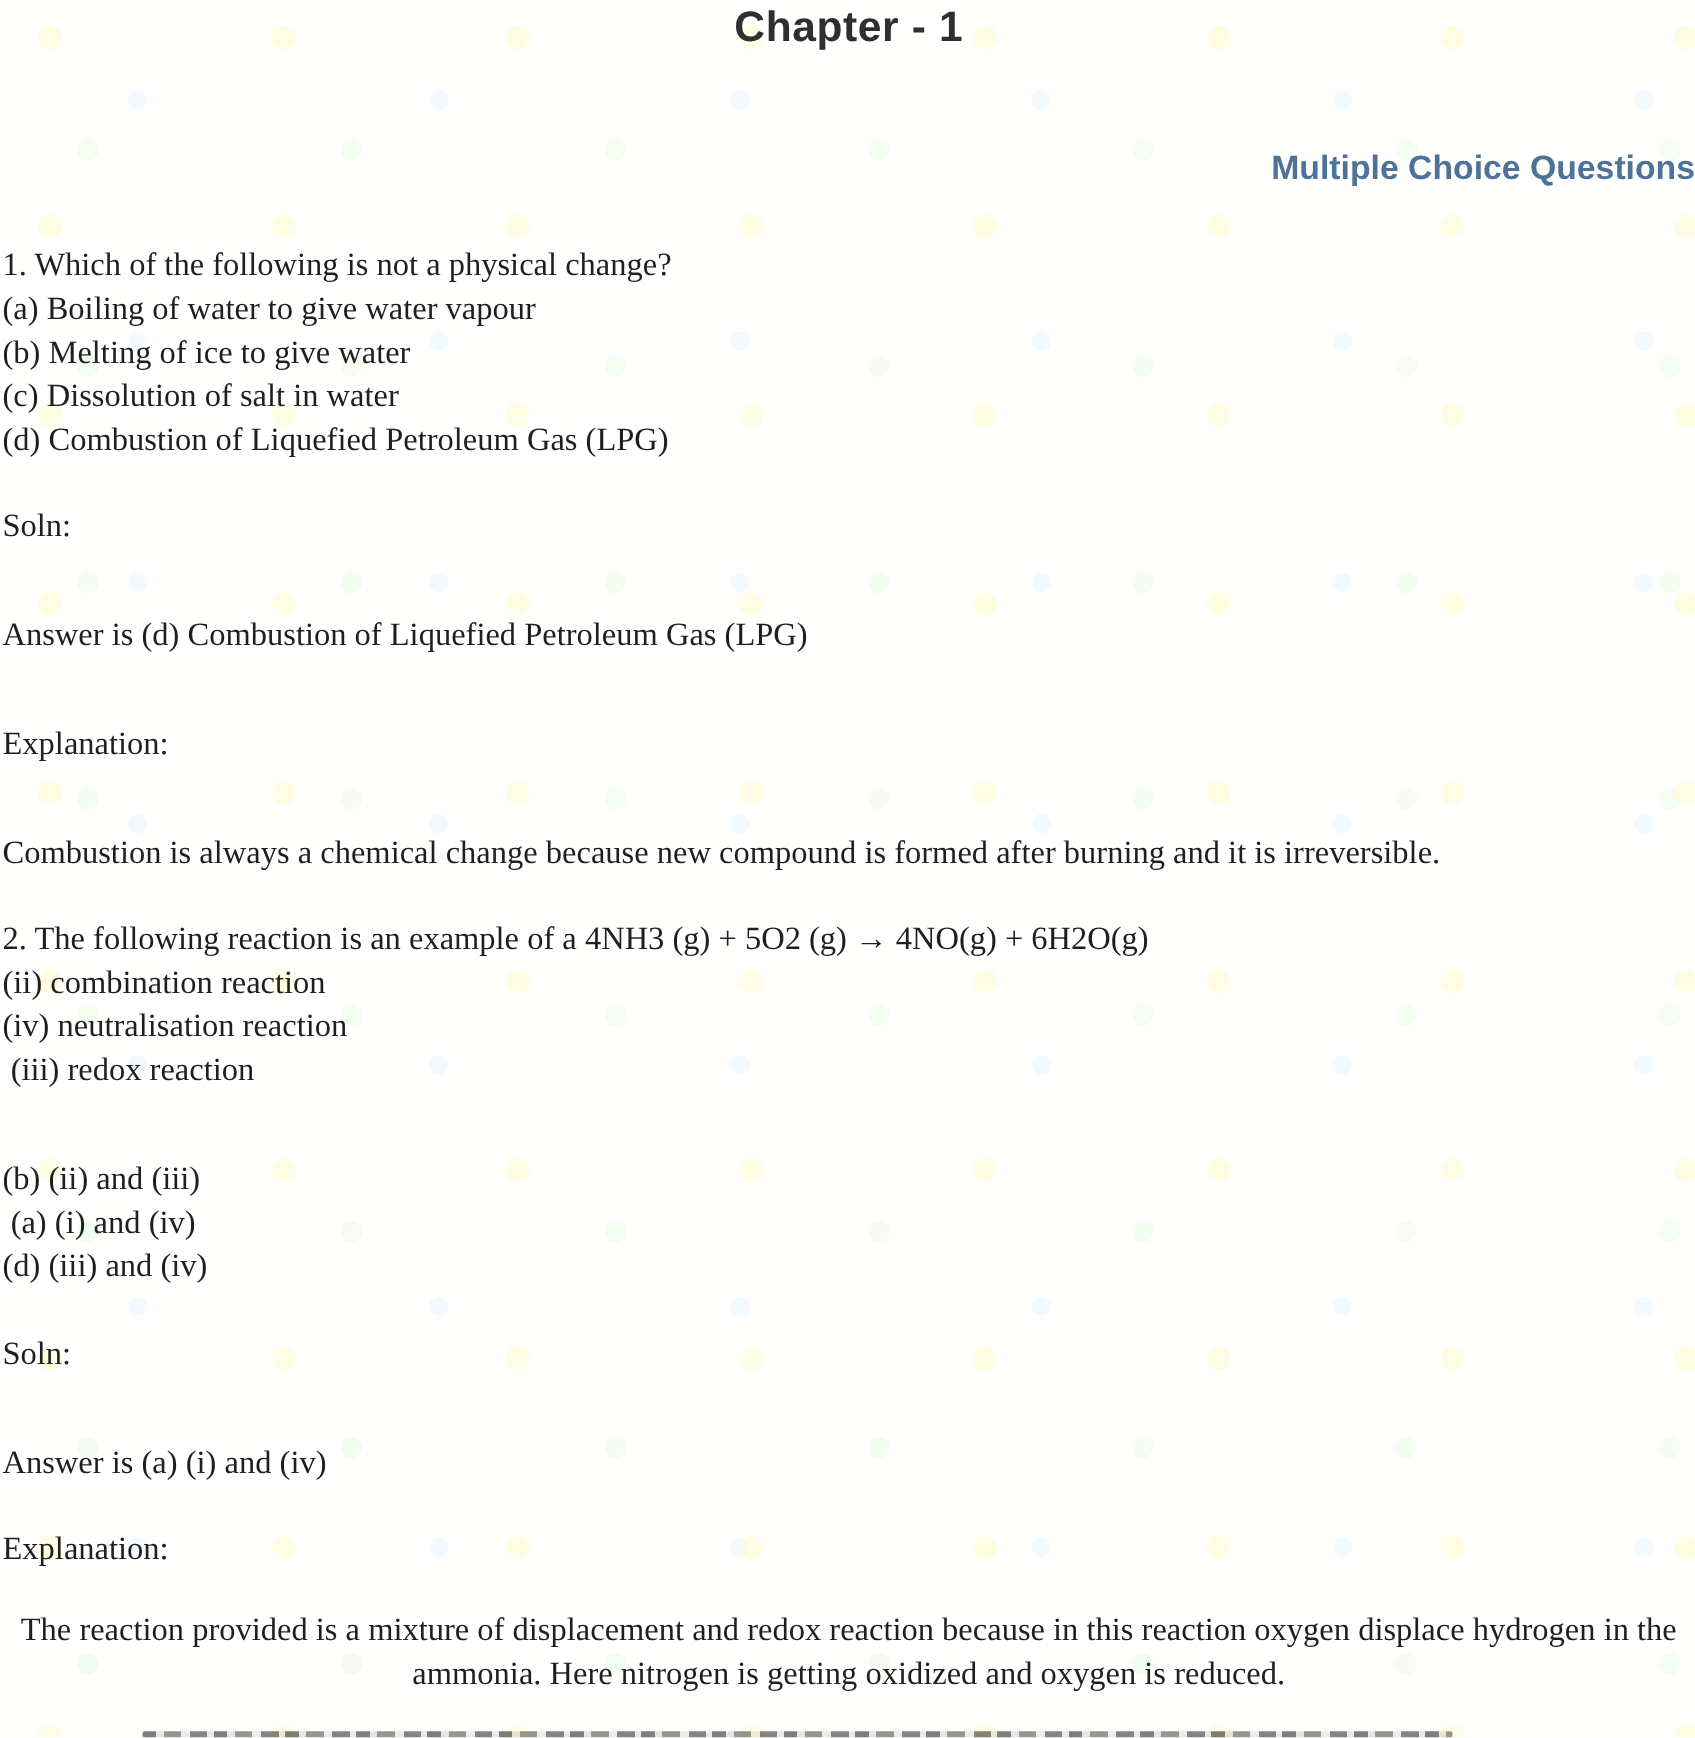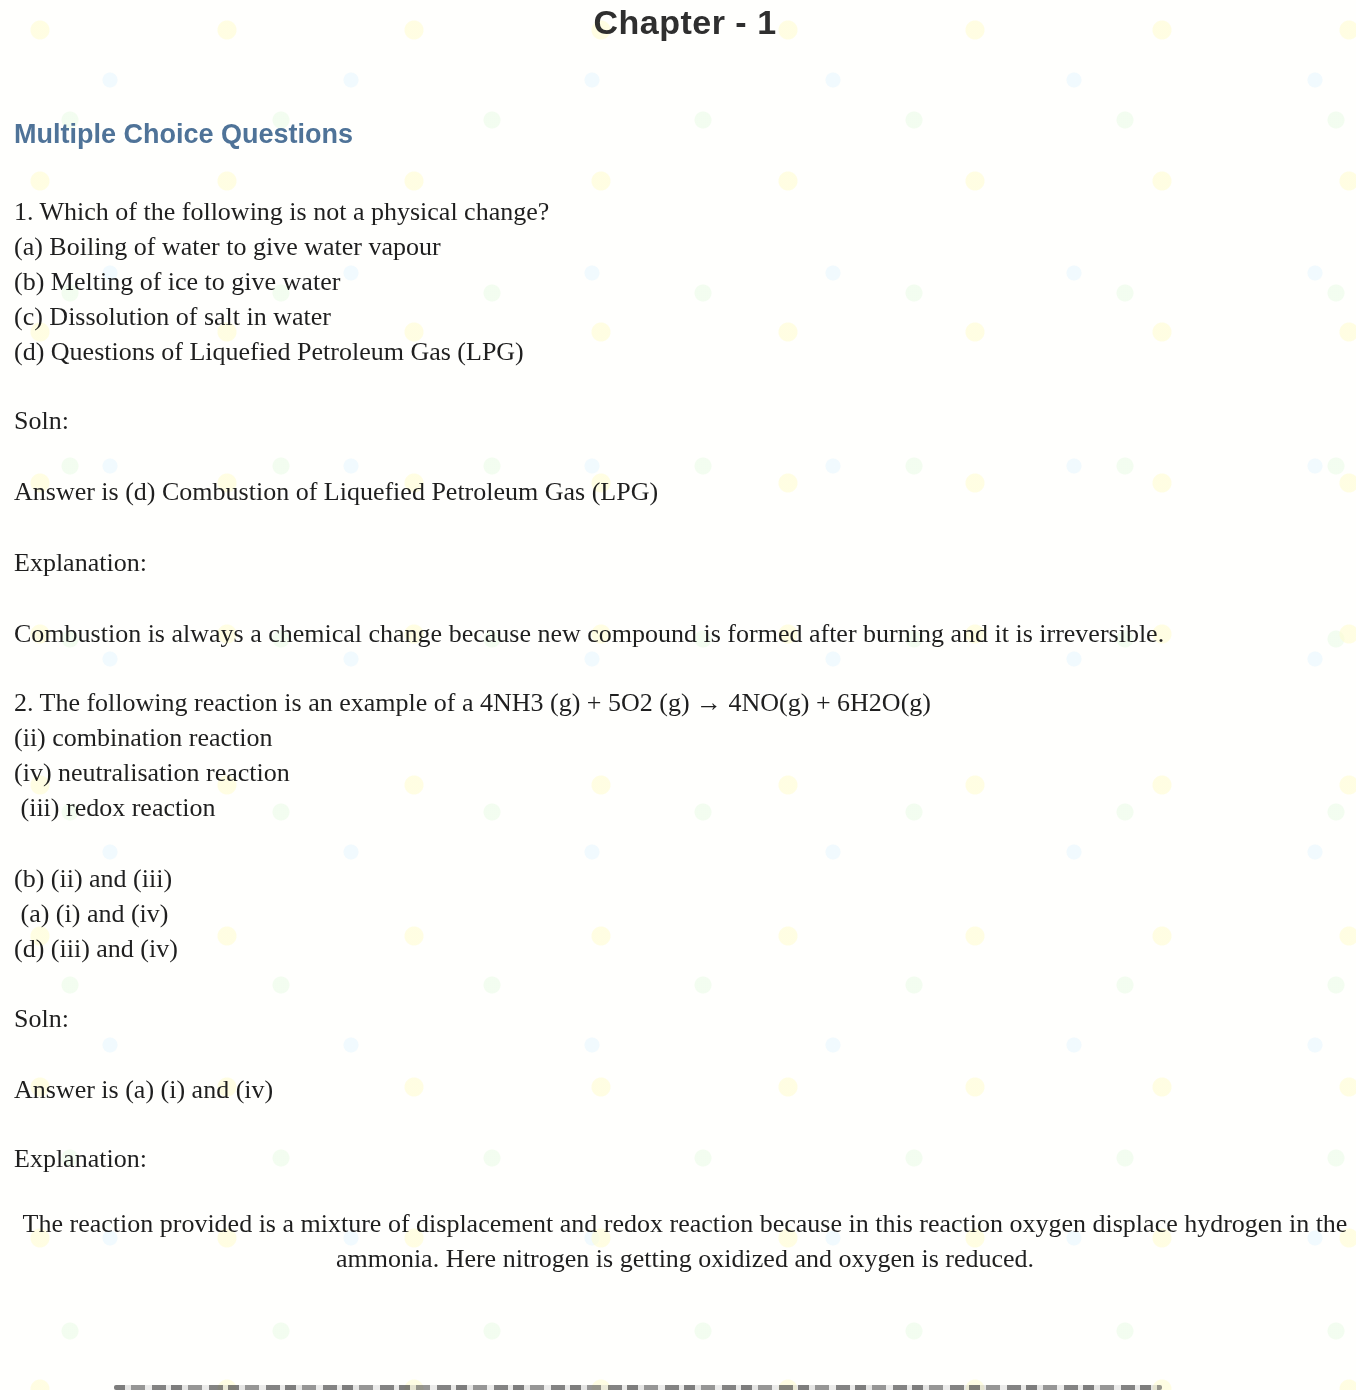--- a/index.html
+++ b/index.html
@@ -7,38 +7,38 @@
     width:1356px;height:1390px;overflow:hidden;
     background-color:#fffffd;
     background-image:
       radial-gradient(circle at 40px 30px, rgba(255,252,205,0.55) 9px, rgba(255,252,205,0) 10px),
       radial-gradient(circle at 110px 80px, rgba(224,244,255,0.45) 7px, rgba(224,244,255,0) 8px),
       radial-gradient(circle at 70px 120px, rgba(228,250,224,0.45) 8px, rgba(228,250,224,0) 9px);
     background-size:187px 151px, 241px 193px, 211px 173px;
     font-family:"Liberation Serif", serif;
     color:var(--body,#1f1f1f);
   }
-  .doc{position:relative;width:1356px;height:1390px;overflow:hidden;padding-left:14px;box-sizing:border-box;}
+  .doc{position:relative;width:1356px;height:1390px;overflow:hidden;padding-left:2px;box-sizing:border-box;}
   .title-block{
     font-family:"Liberation Sans", sans-serif;
     font-weight:bold;font-size:34px;line-height:44px;
     color:var(--title,#2f2f2f);text-align:center;letter-spacing:0.5px;
   }
   .mcq-heading{
     font-family:"Liberation Sans", sans-serif;
     font-weight:bold;font-size:27px;line-height:30px;
-    color:var(--accent,#4f7398);text-align:left;
+    color:var(--accent,#4f7398);text-align:right;
     margin-top:75px;
   }
   .para{font-size:26px;line-height:35px;white-space:pre-wrap;}
   .bold{font-weight:normal;}
   .q-block{margin-top:45px;}
   .mt34{margin-top:34px;}
   .mt35{margin-top:35px;}
-  .mt36{margin-top:36px;}
+  .mt36{margin-top:52px;}
   .mt30{margin-top:30px;text-align:center;}
   .cutoff-strip{
     position:absolute;left:114px;bottom:0;width:1048px;height:5px;
     background:repeating-linear-gradient(90deg,
       rgba(70,70,70,0.70) 0 11px, rgba(150,150,150,0.25) 11px 17px,
       rgba(80,80,80,0.60) 17px 31px, rgba(190,190,190,0.30) 31px 38px,
       rgba(65,65,65,0.65) 38px 52px, rgba(170,170,170,0.25) 52px 57px);
     border-radius:2px;
   }
 </style>
@@ -51,21 +51,21 @@
     <div>Chapter - 1</div>
   </div>
 
   <div class="mcq-heading">Multiple Choice Questions</div>
 
   <div class="q-block">
     <div class="para bold">1. Which of the following is not a physical change?</div>
     <div class="para bold">(a) Boiling of water to give water vapour</div>
     <div class="para bold">(b) Melting of ice to give water</div>
     <div class="para bold">(c) Dissolution of salt in water</div>
-    <div class="para bold">(d) Questions of Liquefied Petroleum Gas (LPG)</div>
+    <div class="para bold">(d) Combustion of Liquefied Petroleum Gas (LPG)</div>
   </div>
 
   <div class="para bold mt34">Soln:</div>
   <div class="para mt36">Answer is (d) Combustion of Liquefied Petroleum Gas (LPG)</div>
   <div class="para bold mt36">Explanation:</div>
   <div class="para mt36">Combustion is always a chemical change because new compound is formed after burning and it is irreversible.</div>
 
   <div class="mt34">
     <div class="para bold">2. The following reaction is an example of a 4NH3 (g) + 5O2 (g) → 4NO(g) + 6H2O(g)</div>
     <div class="para bold">(ii) combination reaction</div>

